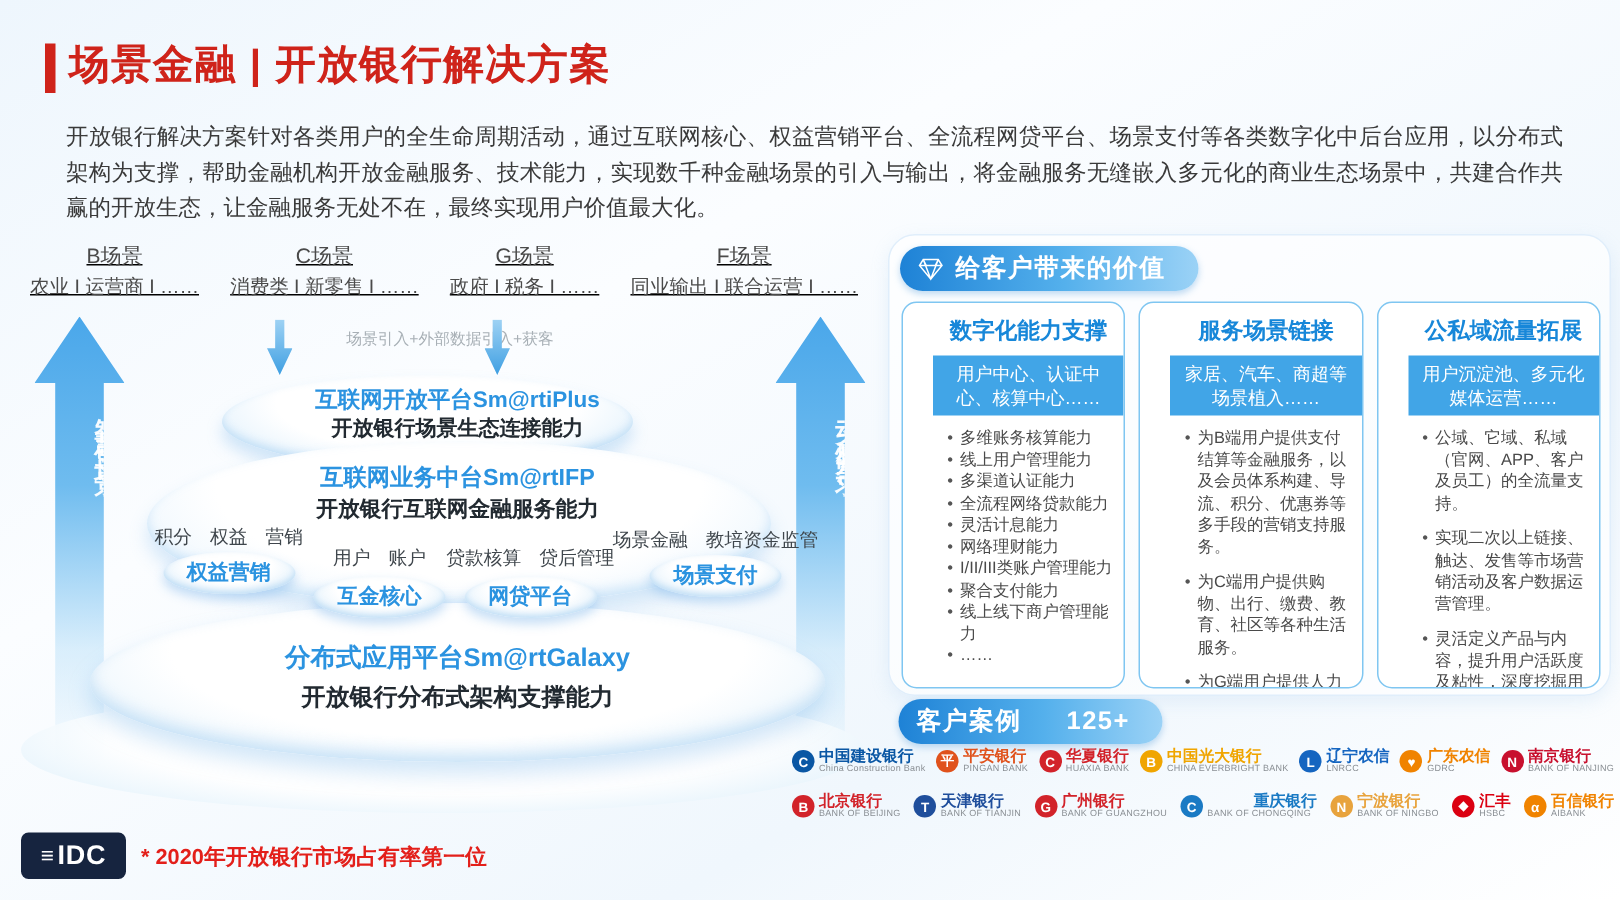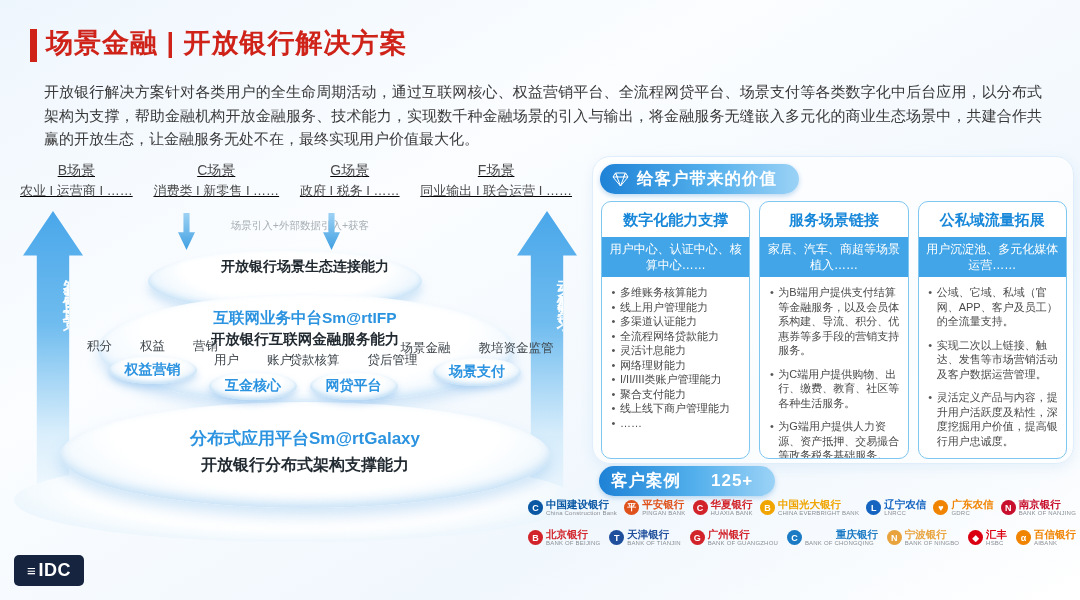--- a/index.html
+++ b/index.html
@@ -48,41 +48,41 @@
 
   .layer-text { position:absolute; width:340px; text-align:center; z-index:5; }
   .layer-platform { font-weight:bold; color:#2b93e0; }
   .layer-capability { font-weight:bold; color:#222a31; }
   .lt1 { left:135px; top:257px; } .lt1 .layer-platform { font-size:15px; } .lt1 .layer-capability { font-size:14px; margin-top:1px; }
   .lt2 { left:120px; top:308px; width:370px; } .lt2 .layer-platform { font-size:15.5px; } .lt2 .layer-capability { font-size:14.5px; margin-top:1px; }
   .lt3 { left:135px; top:427px; } .lt3 .layer-platform { font-size:17px; } .lt3 .layer-capability { font-size:16px; margin-top:5px; }
 
   
   .module { position:absolute; z-index:6; text-align:center; }
-  .module-tags { display:flex; justify-content:center; gap:28px; font-size:12.5px; color:#3f464c; margin-bottom:3px; white-space:nowrap; }
+  .module-tags { display:flex; justify-content:center; gap:12px; font-size:12.5px; color:#3f464c; margin-bottom:3px; white-space:nowrap;margin-top:12px; }
   .module-bubble { display:inline-block; padding:5px 16px; font-size:14px; font-weight:bold; color:#2b93e0; border-radius:50%;
     background:radial-gradient(ellipse at 50% 30%,#ffffff 45%,#eaf5fd 75%,#cde8fa 100%);
     box-shadow:0 4px 7px rgba(130,185,235,0.45), inset 0 -2px 4px rgba(150,200,240,0.5); white-space:nowrap; }
   .m0 { left:85px;  top:338px; width:135px; }
   .m1 { left:198px; top:352px; width:110px; }
   .m2 { left:281px; top:352px; width:145px; }
   .m3 { left:398px; top:340px; width:158px; }
   .m0 .module-tags, .m3 .module-tags { margin-bottom:1px; }
 
   
   .value-panel { position:absolute; left:592px; top:156px; width:482px; height:308px;
     background:rgba(255,255,255,0.65); border:1px solid #e0eefb; border-radius:18px;
     box-shadow:0 4px 12px rgba(150,195,235,0.18); }
   .pill { display:flex; align-items:center; gap:8px; height:30px; padding:0 22px 0 12px; border-radius:16px;
     background:linear-gradient(90deg,#1e82d6 0%,#54b0ec 55%,#9bd2f6 100%);
     color:#ffffff; font-size:16.5px; font-weight:bold; letter-spacing:1px;
     box-shadow:0 2px 5px rgba(90,160,220,0.4); }
   .panel-pill { position:absolute; left:7px; top:7px;text-align:right; }
   .columns { position:absolute; left:8px; top:44px; width:466px; height:258px; display:flex; gap:9px; }
-  .col { flex:1; background:#ffffff; border:1.5px solid #7fc6f1; border-radius:10px; overflow:hidden; display:flex; flex-direction:column; }
+  .col { flex:1; background:#ffffff; border:1.5px solid #7fc6f1; border-radius:10px; overflow:hidden; display:flex; flex-direction:column;padding-left:20px; }
   .col-header { color:#1787d9; font-weight:bold; font-size:15px; text-align:center; padding:9px 2px 7px; }
   .col-highlight { background:#41a5e7; color:#ffffff; font-size:12px; text-align:center; padding:4px 5px; line-height:16px; }
   .col-bullets { list-style:none; padding:8px 7px 4px 5px; }
   .col-bullets li { display:flex; font-size:11px; color:#4a4a4a; line-height:14.5px; }
   .col-bullets li .dot { width:13px; flex:none; text-align:center; color:#555; }
   .col.spaced .col-bullets li { margin-bottom:9px; }
 
   
   .cases-pill { position:absolute; left:599px; top:466px; }
   .cases-pill .count { margin-left:22px; font-size:17px; }
@@ -142,20 +142,21 @@
   <div class="up-arrow right">
     <div class="arrow-label">动态感知需求</div>
   </div>
 
   <div class="ellipse e-base"></div>
   <div class="ellipse e-top"></div>
   <div class="ellipse e-mid"></div>
   <div class="ellipse e-bottom"></div>
 
   <div class="layer-text lt1">
+    <div class="layer-platform">互联网开放平台Sm@rtiPlus</div>
     <div class="layer-capability">开放银行场景生态连接能力</div>
   </div>
   <div class="layer-text lt2">
     <div class="layer-platform">互联网业务中台Sm@rtIFP</div>
     <div class="layer-capability">开放银行互联网金融服务能力</div>
   </div>
   <div class="layer-text lt3">
     <div class="layer-platform">分布式应用平台Sm@rtGalaxy</div>
     <div class="layer-capability">开放银行分布式架构支撑能力</div>
   </div>
@@ -379,14 +380,15 @@
             <span class="bank-sub">AIBANK</span>
           </span>
         </div>
       </div>
   </div>
 
   <div class="idc-logo">
     <span class="bars">≡</span>
     <span>IDC</span>
   </div>
+  <div class="footnote">* 2020年开放银行市场占有率第一位</div>
 
 </div>
 
 </body></html>

